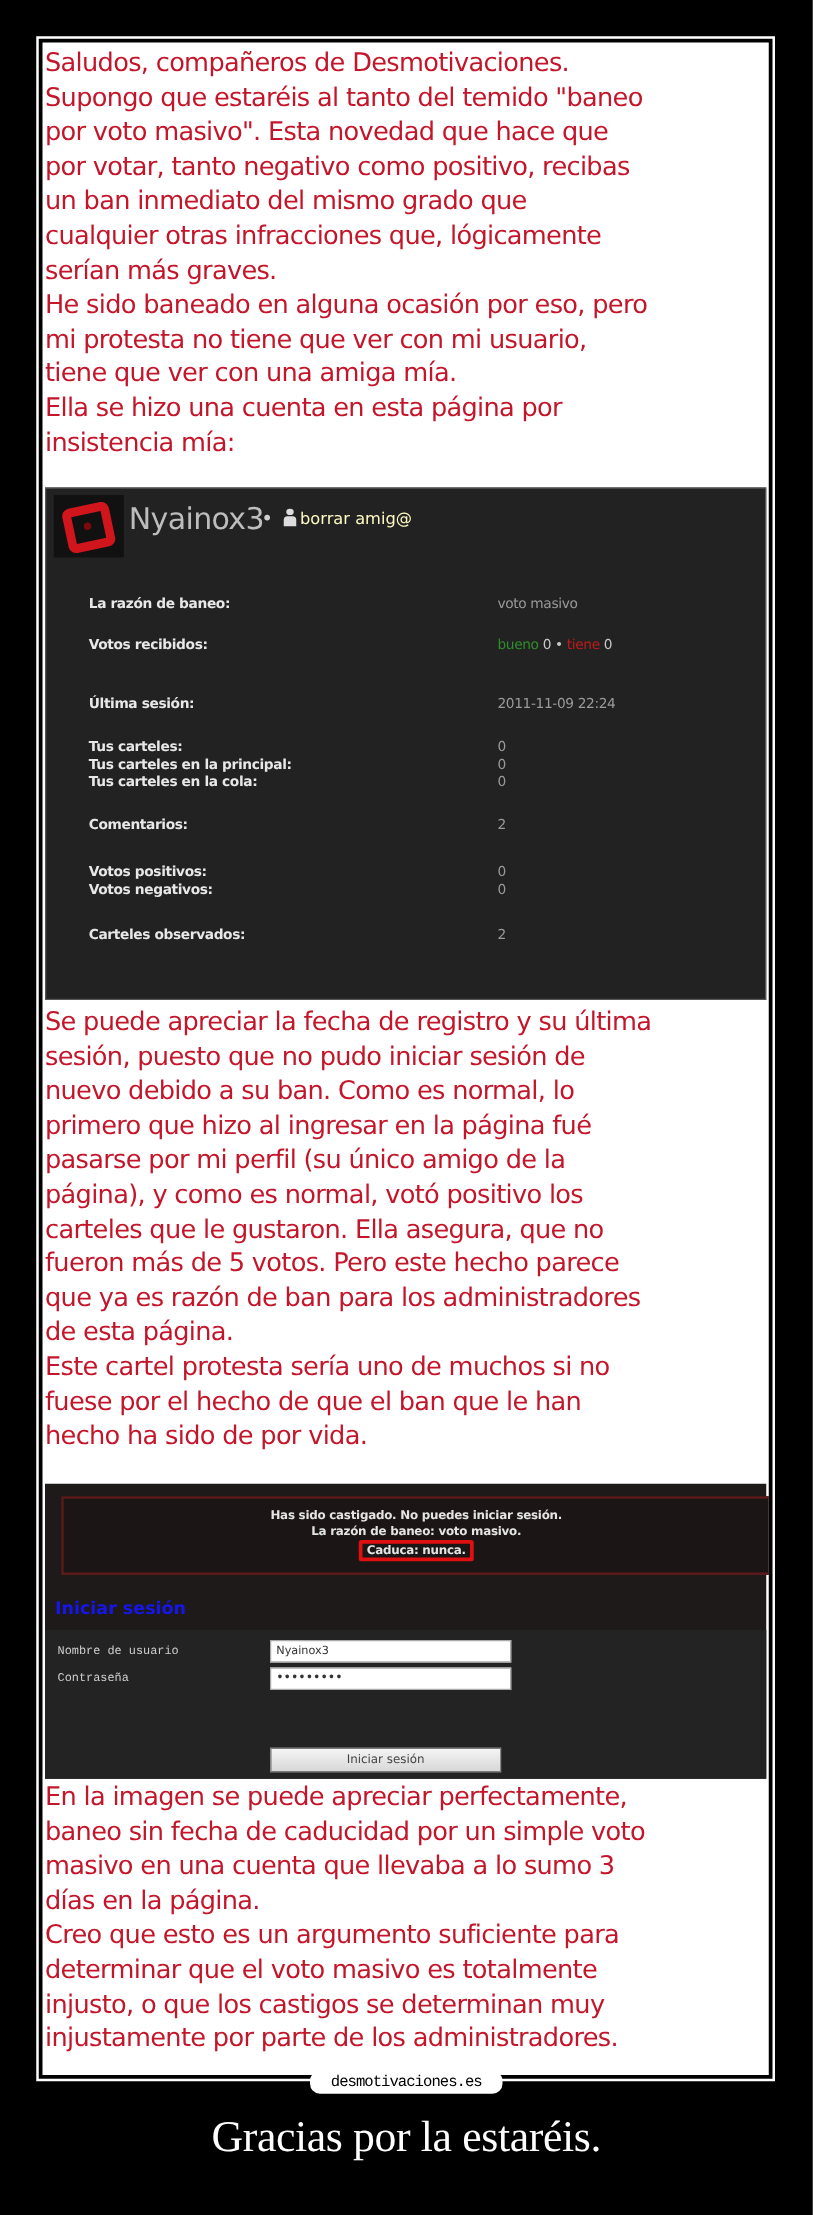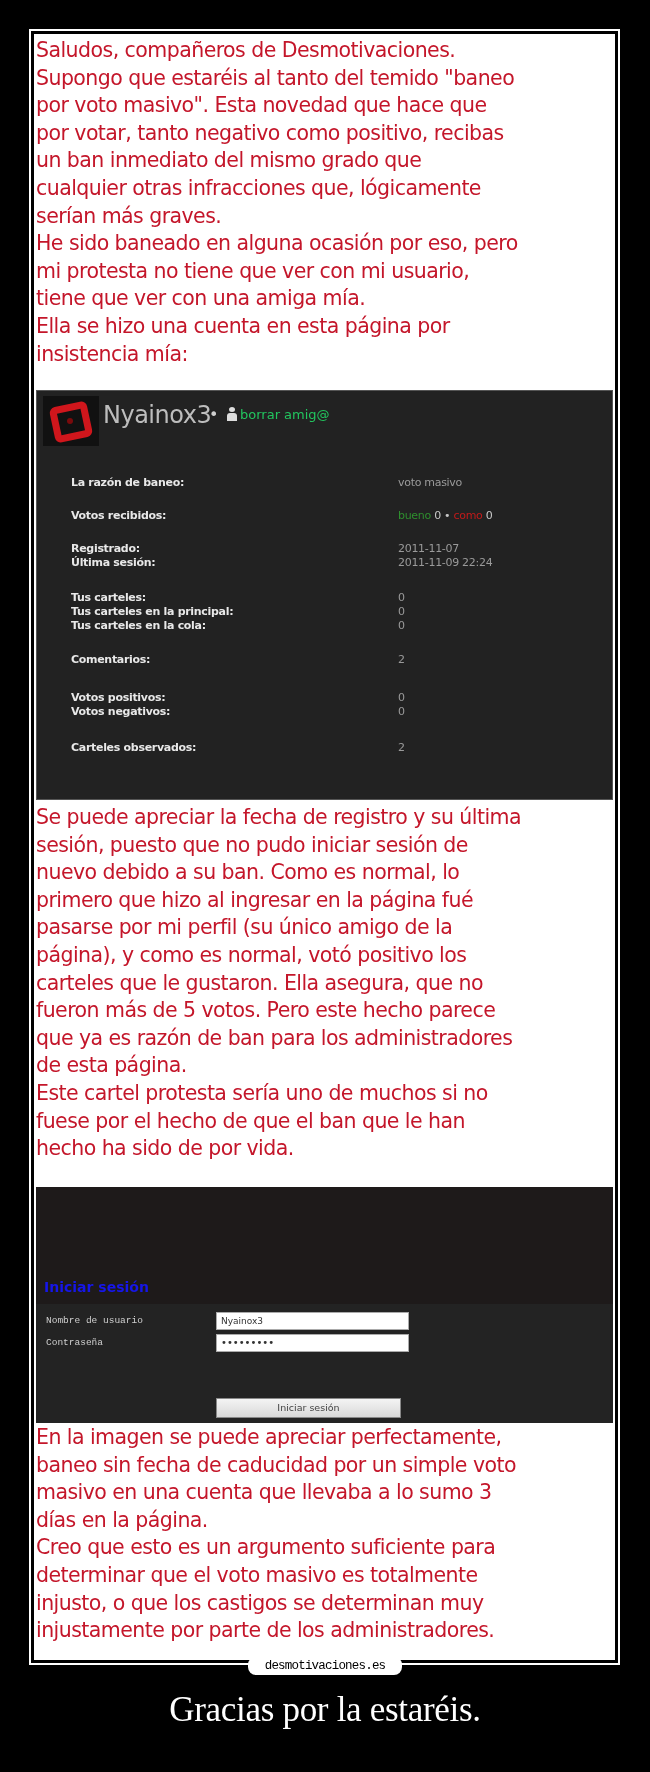--- a/index.html
+++ b/index.html
@@ -36,21 +36,21 @@
     border: 7px solid #d0161c; border-radius: 6px; transform: rotate(-12deg);
   }
   .profile .avatar .dot {
     position: absolute; left: 24px; top: 22px; width: 6px; height: 6px; background: #7a0a0c; border-radius: 50%;
   }
   .profile .uname {
     position: absolute; left: 66px; top: 10px; color: #bdbdbd; font-size: 24px; letter-spacing: -0.5px;
     font-family: "DejaVu Sans", sans-serif;
   }
   .profile .sep { position: absolute; left: 172px; top: 14px; color: #cfcfcf; font-size: 16px; }
-  .profile .unfriend { position: absolute; left: 190px; top: 16px; color: #22c55e; font-size: 13px; }
+  .profile .unfriend { position: absolute; left: 190px; top: 16px; color: #fef9c3; font-size: 13px; }
   .profile .unfriend .ic { display: inline-block; width: 10px; height: 14px; vertical-align: -2px; margin-right: 3px; position: relative; }
   .profile .unfriend .ic::before { content:""; position:absolute; left:2px; top:0; width:6px; height:5px; background:#ddd; border-radius:50%; }
   .profile .unfriend .ic::after { content:""; position:absolute; left:0; top:6px; width:10px; height:8px; background:#ddd; border-radius:3px 3px 0 0; }
 
   .row { position: absolute; left: 8px; right: 8px; font-size: 11px; height: 15px; margin-left: 26px; }
   .row .lbl { position: absolute; left: 0; color: #e8e8e8; font-weight: bold; letter-spacing: -0.3px; }
   .row .val { position: absolute; left: 327px; color: #9a9a9a; letter-spacing: -0.3px; }
   .row .val .good { color: #2e8f2e; }
   .row .val .bad { color: #c21a1a; }
   .row .val .num { color: #c8c8c8; }
@@ -128,27 +128,23 @@
       <div class="row" style="top:85px;">
         <span class="lbl">La razón de baneo:</span>
         <span class="val">voto masivo</span>
       </div>
       <div class="row" style="top:118px;">
         <span class="lbl">Votos recibidos:</span>
         <span class="val">
           <span class="good">bueno</span>
           <span class="num">0</span>
           <span class="num">•</span>
-          <span class="bad">como</span>
+          <span class="bad">tiene</span>
           <span class="num">0</span>
         </span>
-      </div>
-      <div class="row" style="top:151px;">
-        <span class="lbl">Registrado:</span>
-        <span class="val">2011-11-07</span>
       </div>
       <div class="row" style="top:165px;">
         <span class="lbl">Última sesión:</span>
         <span class="val">2011-11-09 22:24</span>
       </div>
       <div class="row" style="top:200px;">
         <span class="lbl">Tus carteles:</span>
         <span class="val">0</span>
       </div>
       <div class="row" style="top:214px;">
@@ -185,20 +181,27 @@
 página), y como es normal, votó positivo los
 carteles que le gustaron. Ella asegura, que no
 fueron más de 5 votos. Pero este hecho parece
 que ya es razón de ban para los administradores
 de esta página.
 Este cartel protesta sería uno de muchos si no
 fuese por el hecho de que el ban que le han
 hecho ha sido de por vida.</div>
 
     <div class="login">
+      <div class="banbox">
+        <div class="banline" style="top:8px;">Has sido castigado. No puedes iniciar sesión.</div>
+        <div class="banline" style="top:21px;">La razón de baneo: voto masivo.</div>
+        <div class="banline" style="top:33px;">
+          <span class="expire-hl">Caduca: nunca.</span>
+        </div>
+      </div>
       <div class="title">Iniciar sesión</div>
       <div class="formarea">
         <div class="flabel" style="top:11px;">Nombre de usuario</div>
         <div class="finput" style="top:8px;">Nyainox3</div>
         <div class="flabel" style="top:33px;">Contraseña</div>
         <div class="finput" style="top:30px; font-size:10px; padding-top:2px;">•••••••••</div>
         <div class="fbtn">Iniciar sesión</div>
       </div>
     </div>
 

